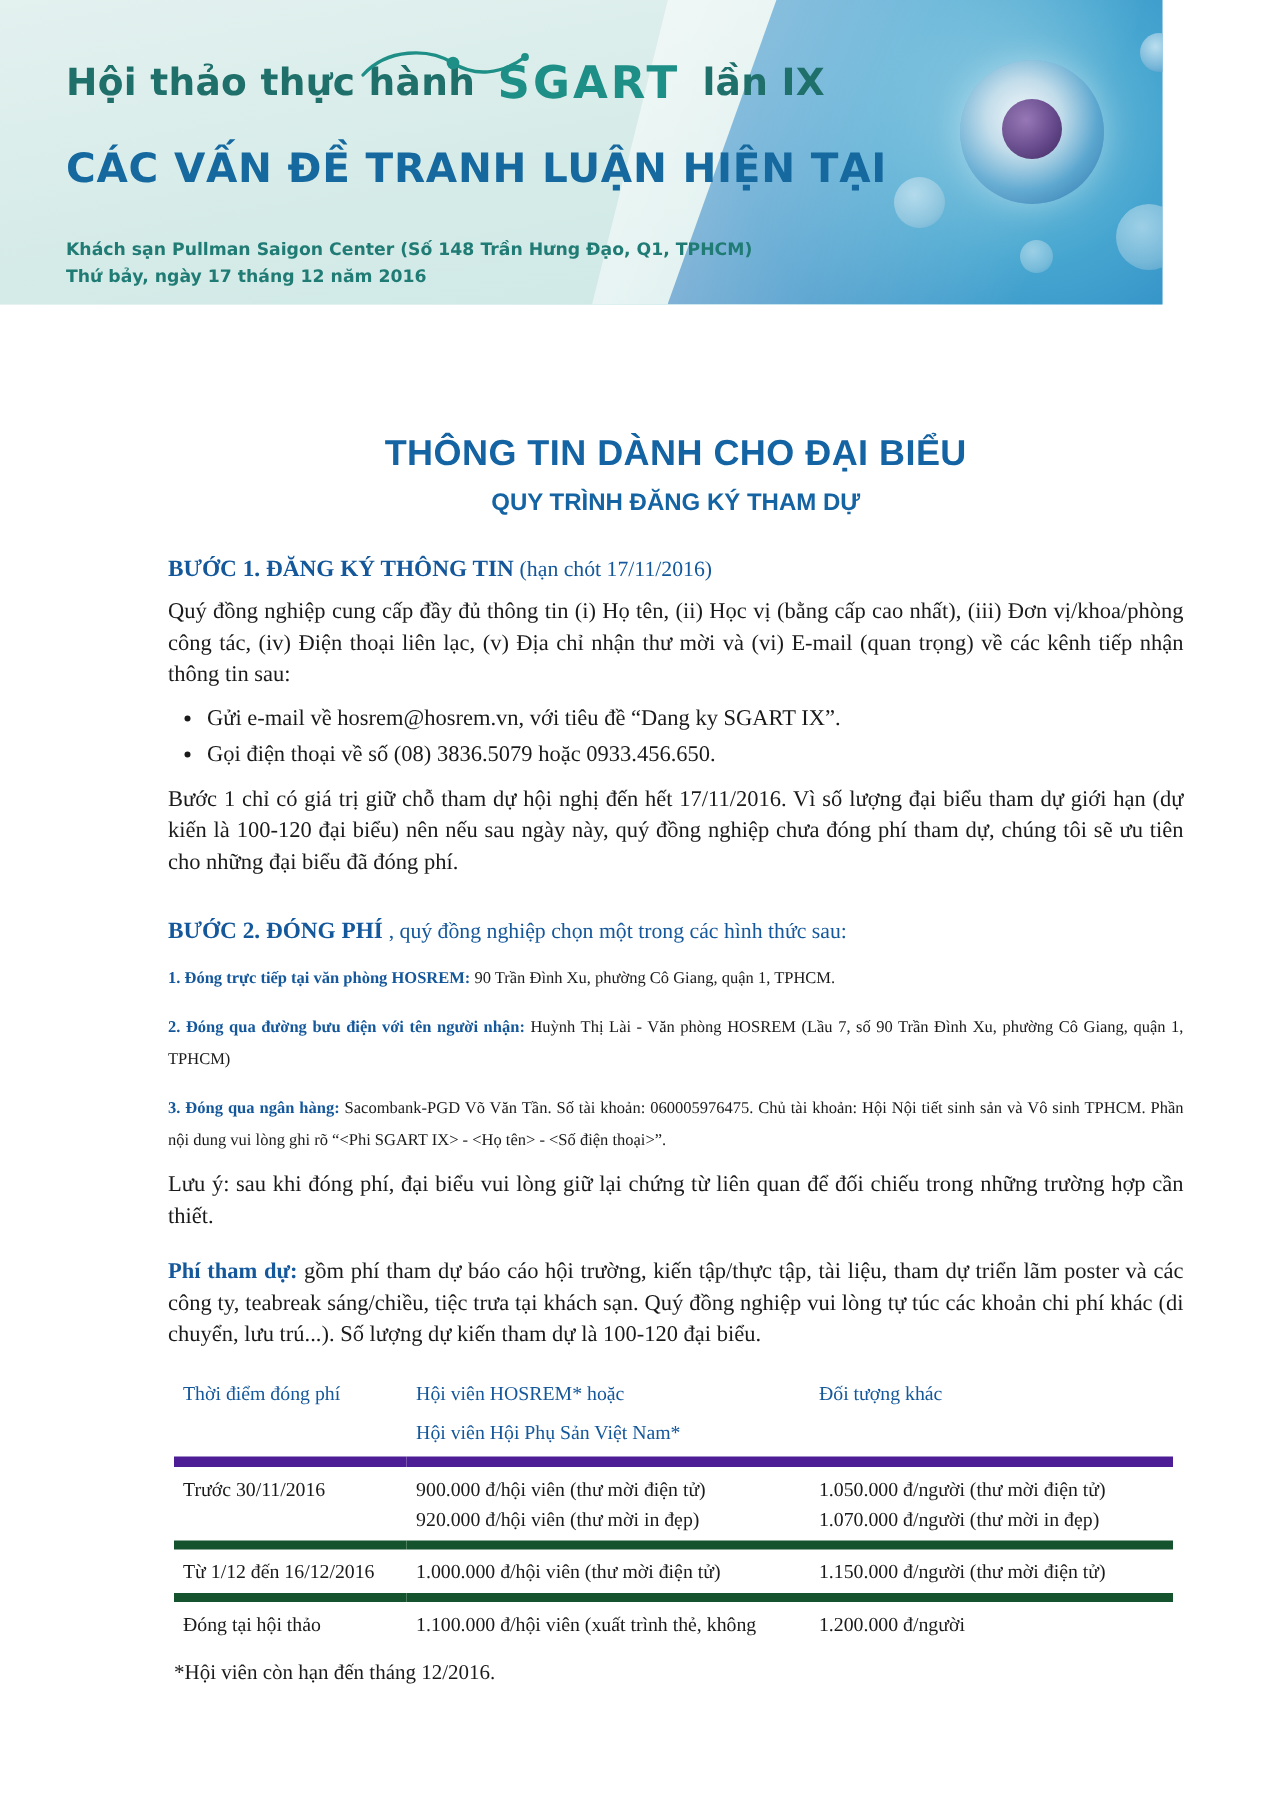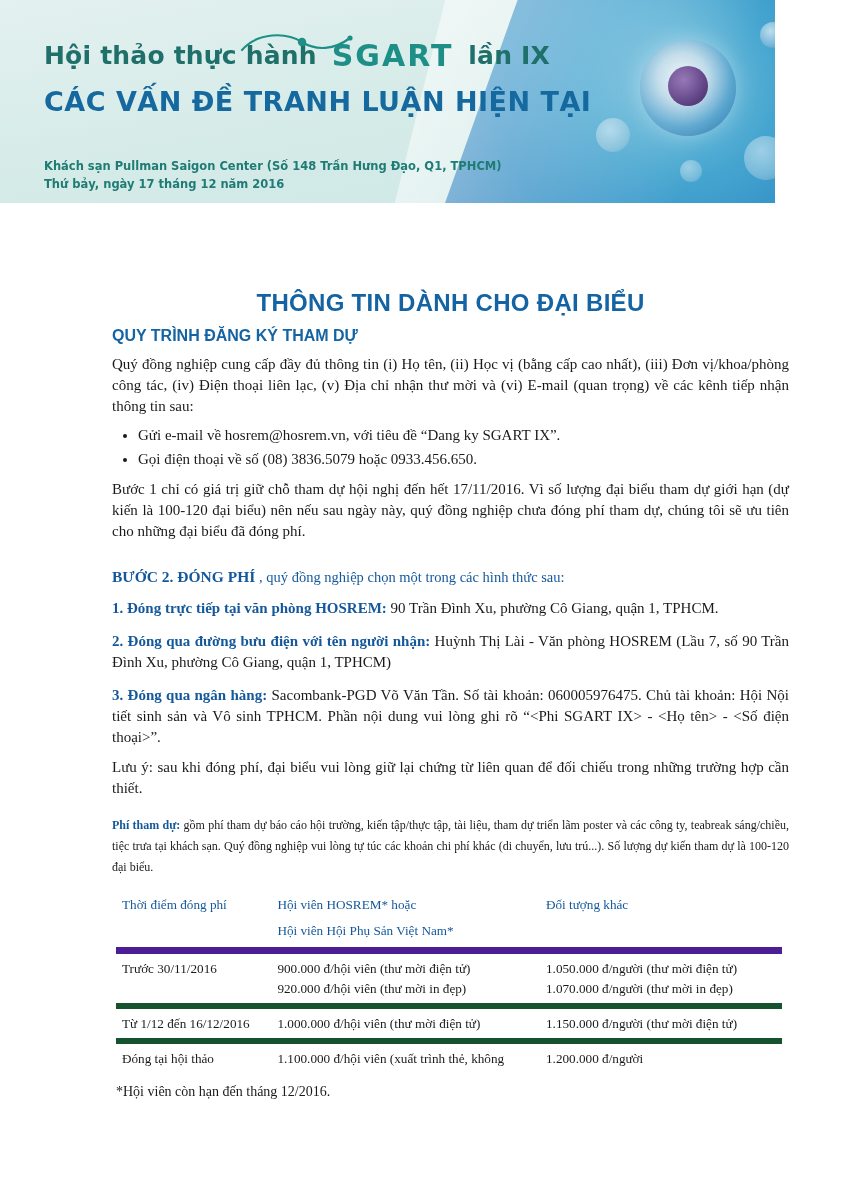--- a/index.html
+++ b/index.html
@@ -88,21 +88,21 @@
     vertical-align: -2px;
   }
   .logo-swoosh {
     position: absolute;
     left: 238px; top: 30px;
     width: 118px; height: 26px;
     pointer-events: none;
   }
   .banner-title2 {
     position: absolute;
-    left: 44px; top: 86px;
+    left: 44px; top: 97px;
     font-family: "DejaVu Sans", sans-serif;
     font-size: 27px;
     font-weight: 700;
     color: #15699f;
     letter-spacing: .5px;
     white-space: nowrap;
   }
   .banner-sub {
     position: absolute;
     left: 44px; top: 144px;
@@ -126,21 +126,21 @@
     margin: 10px 0 0 0;
     text-align: center;
     font-family: "Liberation Sans", sans-serif;
     font-size: 24px;
     font-weight: 700;
     color: #1463a3;
     letter-spacing: .3px;
   }
   h2.doc-subtitle {
     margin: 10px 0 0 0;
-    text-align: left;
+    text-align: center;
     font-family: "Liberation Sans", sans-serif;
     font-size: 16px;
     font-weight: 700;
     color: #1463a3;
   }
   .step-head {
     margin-top: 26px;
     font-size: 15.5px;
     color: #14589b;
     font-weight: 700;
@@ -159,30 +159,30 @@
     margin: 7px 0 0 0;
     padding-left: 26px;
   }
   ul.bullets li {
     font-size: 15px;
     line-height: 22px;
     margin-bottom: 2px;
   }
   .pay-line {
     margin: 12px 0 0 0;
-    font-size: 15px;
+    font-size: 11px;
     line-height: 21px;
     text-align: justify;
   }
   .pay-line b {
     color: #14589b;
   }
   .fee-head {
     margin-top: 16px;
-    font-size: 12px;
+    font-size: 15px;
     line-height: 21px;
     text-align: justify;
   }
   .fee-head b { color: #14589b; }
 
   
   table.fees {
     margin-top: 14px;
     margin-left: 4px;
     border-collapse: collapse;
@@ -256,20 +256,24 @@
     <div>Khách sạn Pullman Saigon Center (Số 148 Trần Hưng Đạo, Q1, TPHCM)</div>
     <div>Thứ bảy, ngày 17 tháng 12 năm 2016</div>
   </div>
 </div>
 
 <div class="page">
 
   <h1 class="doc-title">THÔNG TIN DÀNH CHO ĐẠI BIỂU</h1>
   <h2 class="doc-subtitle">QUY TRÌNH ĐĂNG KÝ THAM DỰ</h2>
 
+  <div class="step-head">
+    <span>BƯỚC 1. ĐĂNG KÝ THÔNG TIN</span>
+    <span class="note">(hạn chót 17/11/2016)</span>
+  </div>
 
   <p class="para">Quý đồng nghiệp cung cấp đầy đủ thông tin (i) Họ tên, (ii) Học vị (bằng cấp cao nhất), (iii) Đơn vị/khoa/phòng công tác, (iv) Điện thoại liên lạc, (v) Địa chỉ nhận thư mời và (vi) E-mail (quan trọng) về các kênh tiếp nhận thông tin sau:</p>
 
   <ul class="bullets">
     <li>Gửi e-mail về hosrem@hosrem.vn, với tiêu đề “Dang ky SGART IX”.</li>
     <li>Gọi điện thoại về số (08) 3836.5079 hoặc 0933.456.650.</li>
   </ul>
 
   <p class="para">Bước 1 chỉ có giá trị giữ chỗ tham dự hội nghị đến hết 17/11/2016. Vì số lượng đại biểu tham dự giới hạn (dự kiến là 100-120 đại biểu) nên nếu sau ngày này, quý đồng nghiệp chưa đóng phí tham dự, chúng tôi sẽ ưu tiên cho những đại biểu đã đóng phí.</p>
 

